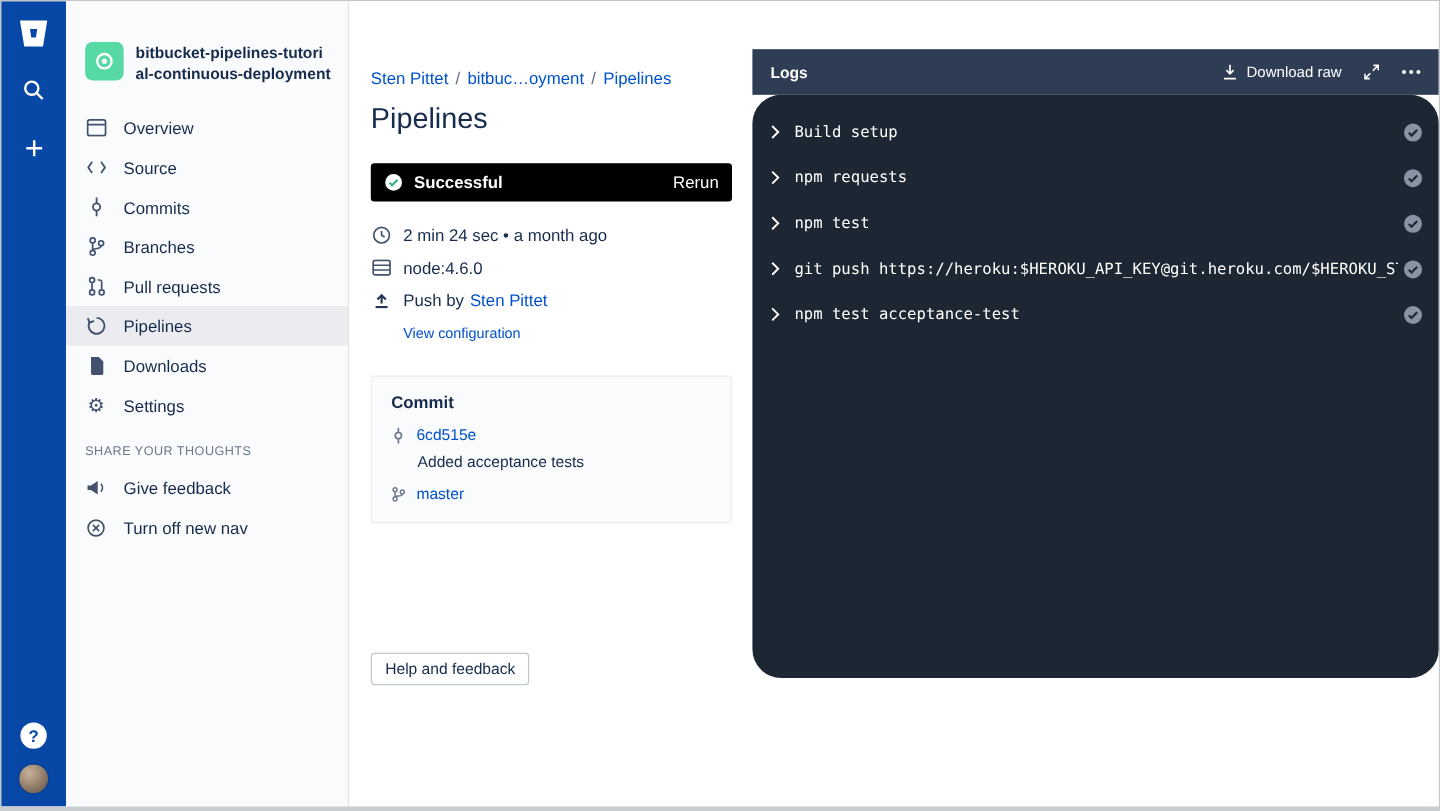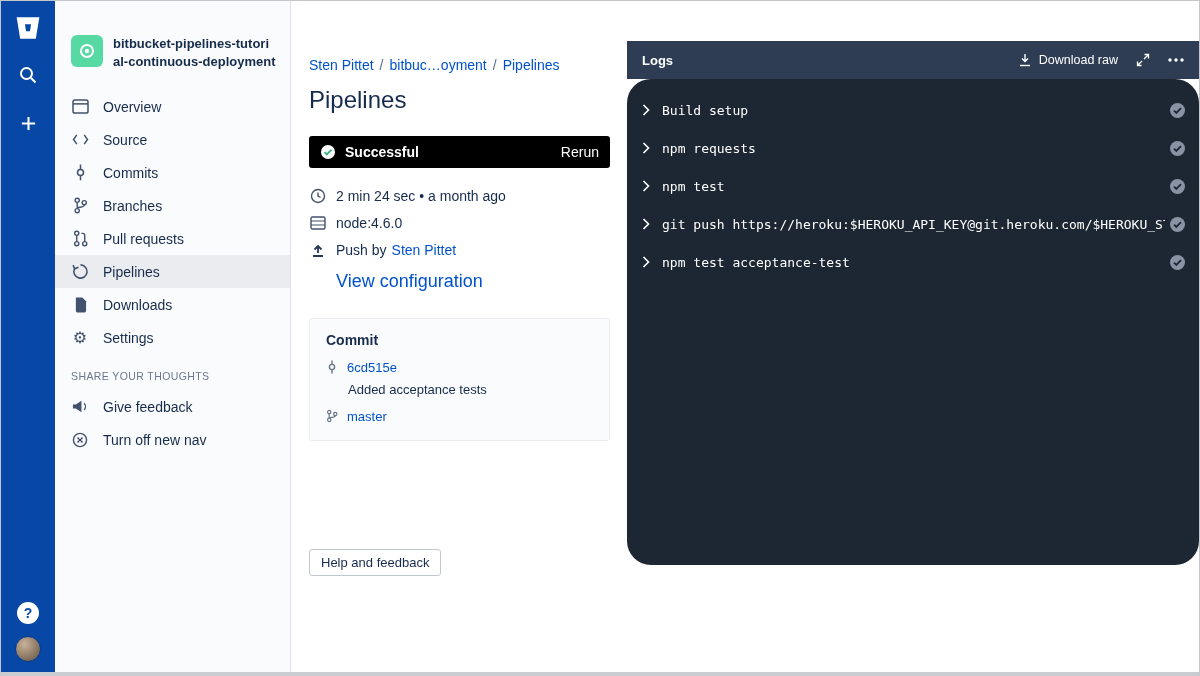--- a/index.html
+++ b/index.html
@@ -37,24 +37,24 @@
   .breadcrumb { font-size:14px; color:#5E6C84; display:flex; gap:6px; align-items:center; }
   .breadcrumb a { color:#0052CC; text-decoration:none; cursor:pointer; }
   .page-title { font-size:24px; font-weight:500; color:#172B4D; margin-top:13px; }
   .banner { width:301px; height:32px; margin-top:22px; background:#000000; border-radius:3px; color:#fff; display:flex; align-items:center; padding:0 11px; }
   .banner-label { font-size:14px; font-weight:bold; margin-left:9px; }
   .rerun { margin-left:auto; font-size:14px; color:#fff; text-decoration:none; cursor:pointer; }
   .details { margin-top:20px; }
   .detail-row { display:flex; align-items:center; gap:10px; font-size:14px; color:#172B4D; margin-bottom:11px; }
   .detail-icon { width:17px; display:flex; justify-content:center; flex-shrink:0; }
   .link { color:#0052CC; text-decoration:none; cursor:pointer; }
-  .view-config { margin-left:27px; display:inline-block; font-size:18px; margin-top:2px; }
+  .view-config { margin-left:27px; display:inline-block; font-size:12px; margin-top:2px; }
   .commit-card { width:301px; background:#FAFBFC; border:1px solid #EBECF0; border-radius:3px; margin-top:26px; padding:13px 16px 16px; }
   .commit-title { font-size:14px; font-weight:bold; color:#172B4D; }
-  .commit-row { display:flex; align-items:flex-start; gap:9px; margin-top:12px; font-size:13px; }
+  .commit-row { display:flex; align-items:flex-end; gap:9px; margin-top:12px; font-size:13px; }
   .commit-msg { margin-left:22px; margin-top:7px; font-size:13px; color:#172B4D; }
   .help-btn { margin-top:108px; display:inline-block; background:#fff; border:1px solid #C1C7D0; border-radius:3px; padding:5px 11px; font-size:13px; color:#172B4D; cursor:pointer; }
 
   
   .logs { flex:1; min-width:0; margin-top:40px; height:524px; display:flex; flex-direction:column; }
   .logs-header { height:38px; background:#2E3D54; display:flex; align-items:center; padding:0 15px; flex-shrink:0; }
   .logs-title { color:#fff; font-size:13px; font-weight:bold; }
   .logs-actions { margin-left:auto; display:flex; align-items:center; gap:18px; }
   .logs-action { display:flex; align-items:center; gap:7px; color:#fff; font-size:12.5px; cursor:pointer; }
   .logs-body { flex:1; background:#1D2733; padding-top:12px; overflow:hidden;border-radius:24px; }

